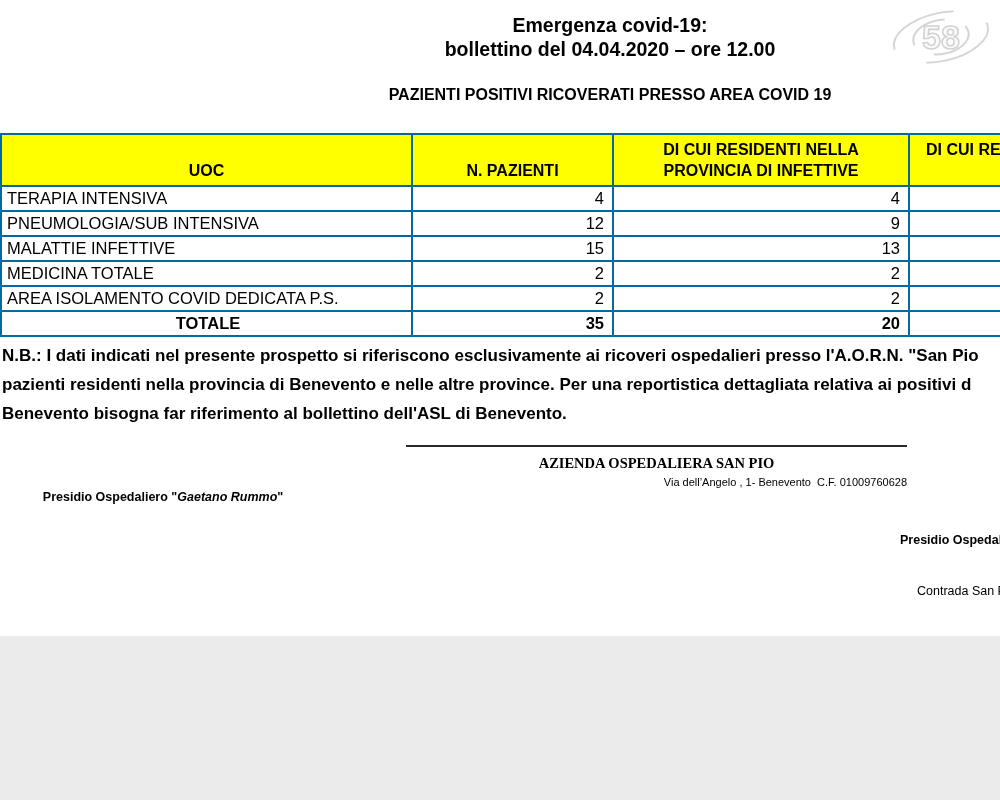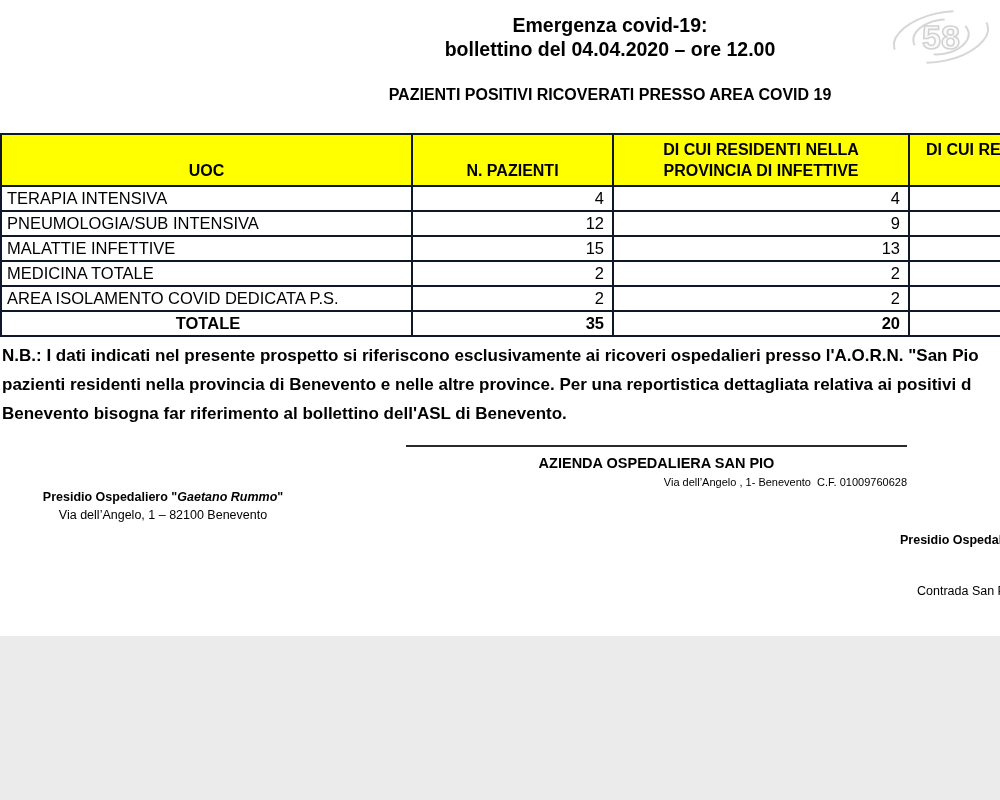--- a/index.html
+++ b/index.html
@@ -43,21 +43,21 @@
 
   
   .covid-table {
     position: absolute;
     left: 0; top: 133px;
     width: 1220px;
     border-collapse: collapse;
     table-layout: fixed;
   }
   .covid-table th, .covid-table td {
-    border: 2px solid #0f172a;
+    border: 2px solid #0369a1;
     overflow: hidden;
   }
   .covid-table thead th {
     background: #ffff00;
     font-weight: bold;
     font-size: 16px;
     height: 44px;
     vertical-align: bottom;
     text-align: center;
     padding: 2px 4px 4px 4px;
@@ -96,21 +96,21 @@
     position: absolute;
     left: 406px; top: 445px;
     width: 501px; height: 2px;
     background: #2a2a2a;
   }
   .f-center-name {
     position: absolute;
     left: 406px; top: 455px;
     width: 501px;
     text-align: center;
-    font-family: Liberation Sans, sans-serif;
+    font-family: Liberation Serif, serif;
     font-weight: bold;
     font-size: 14.5px;
     white-space: pre;
   }
   .f-center-addr {
     position: absolute;
     left: 406px; top: 476px;
     width: 501px;
     text-align: right;
     font-size: 11px;
@@ -228,21 +228,20 @@
     <div>pazienti residenti nella provincia di Benevento e nelle altre province. Per una reportistica dettagliata relativa ai positivi d</div>
     <div>Benevento bisogna far riferimento al bollettino dell'ASL di Benevento.</div>
   </div>
 
   <div class="divider"></div>
   <div class="f-center-name">AZIENDA OSPEDALIERA SAN PIO</div>
   <div class="f-center-addr">Via dell’Angelo , 1- Benevento  C.F. 01009760628</div>
 
   <div class="f-left">
     <div class="fl1"><span>Presidio Ospedaliero "</span><i>Gaetano Rummo</i><span>"</span></div>
-    <div>Via dell’Angelo, 1 – 82100 Benevento</div>
   </div>
 
   <div class="f-right">
     <div class="fr1">Presidio Ospedalie</div>
     <div class="fr2">Contrada San P</div>
   </div>
 
   <div class="bottom-band"></div>
 
 </div>

